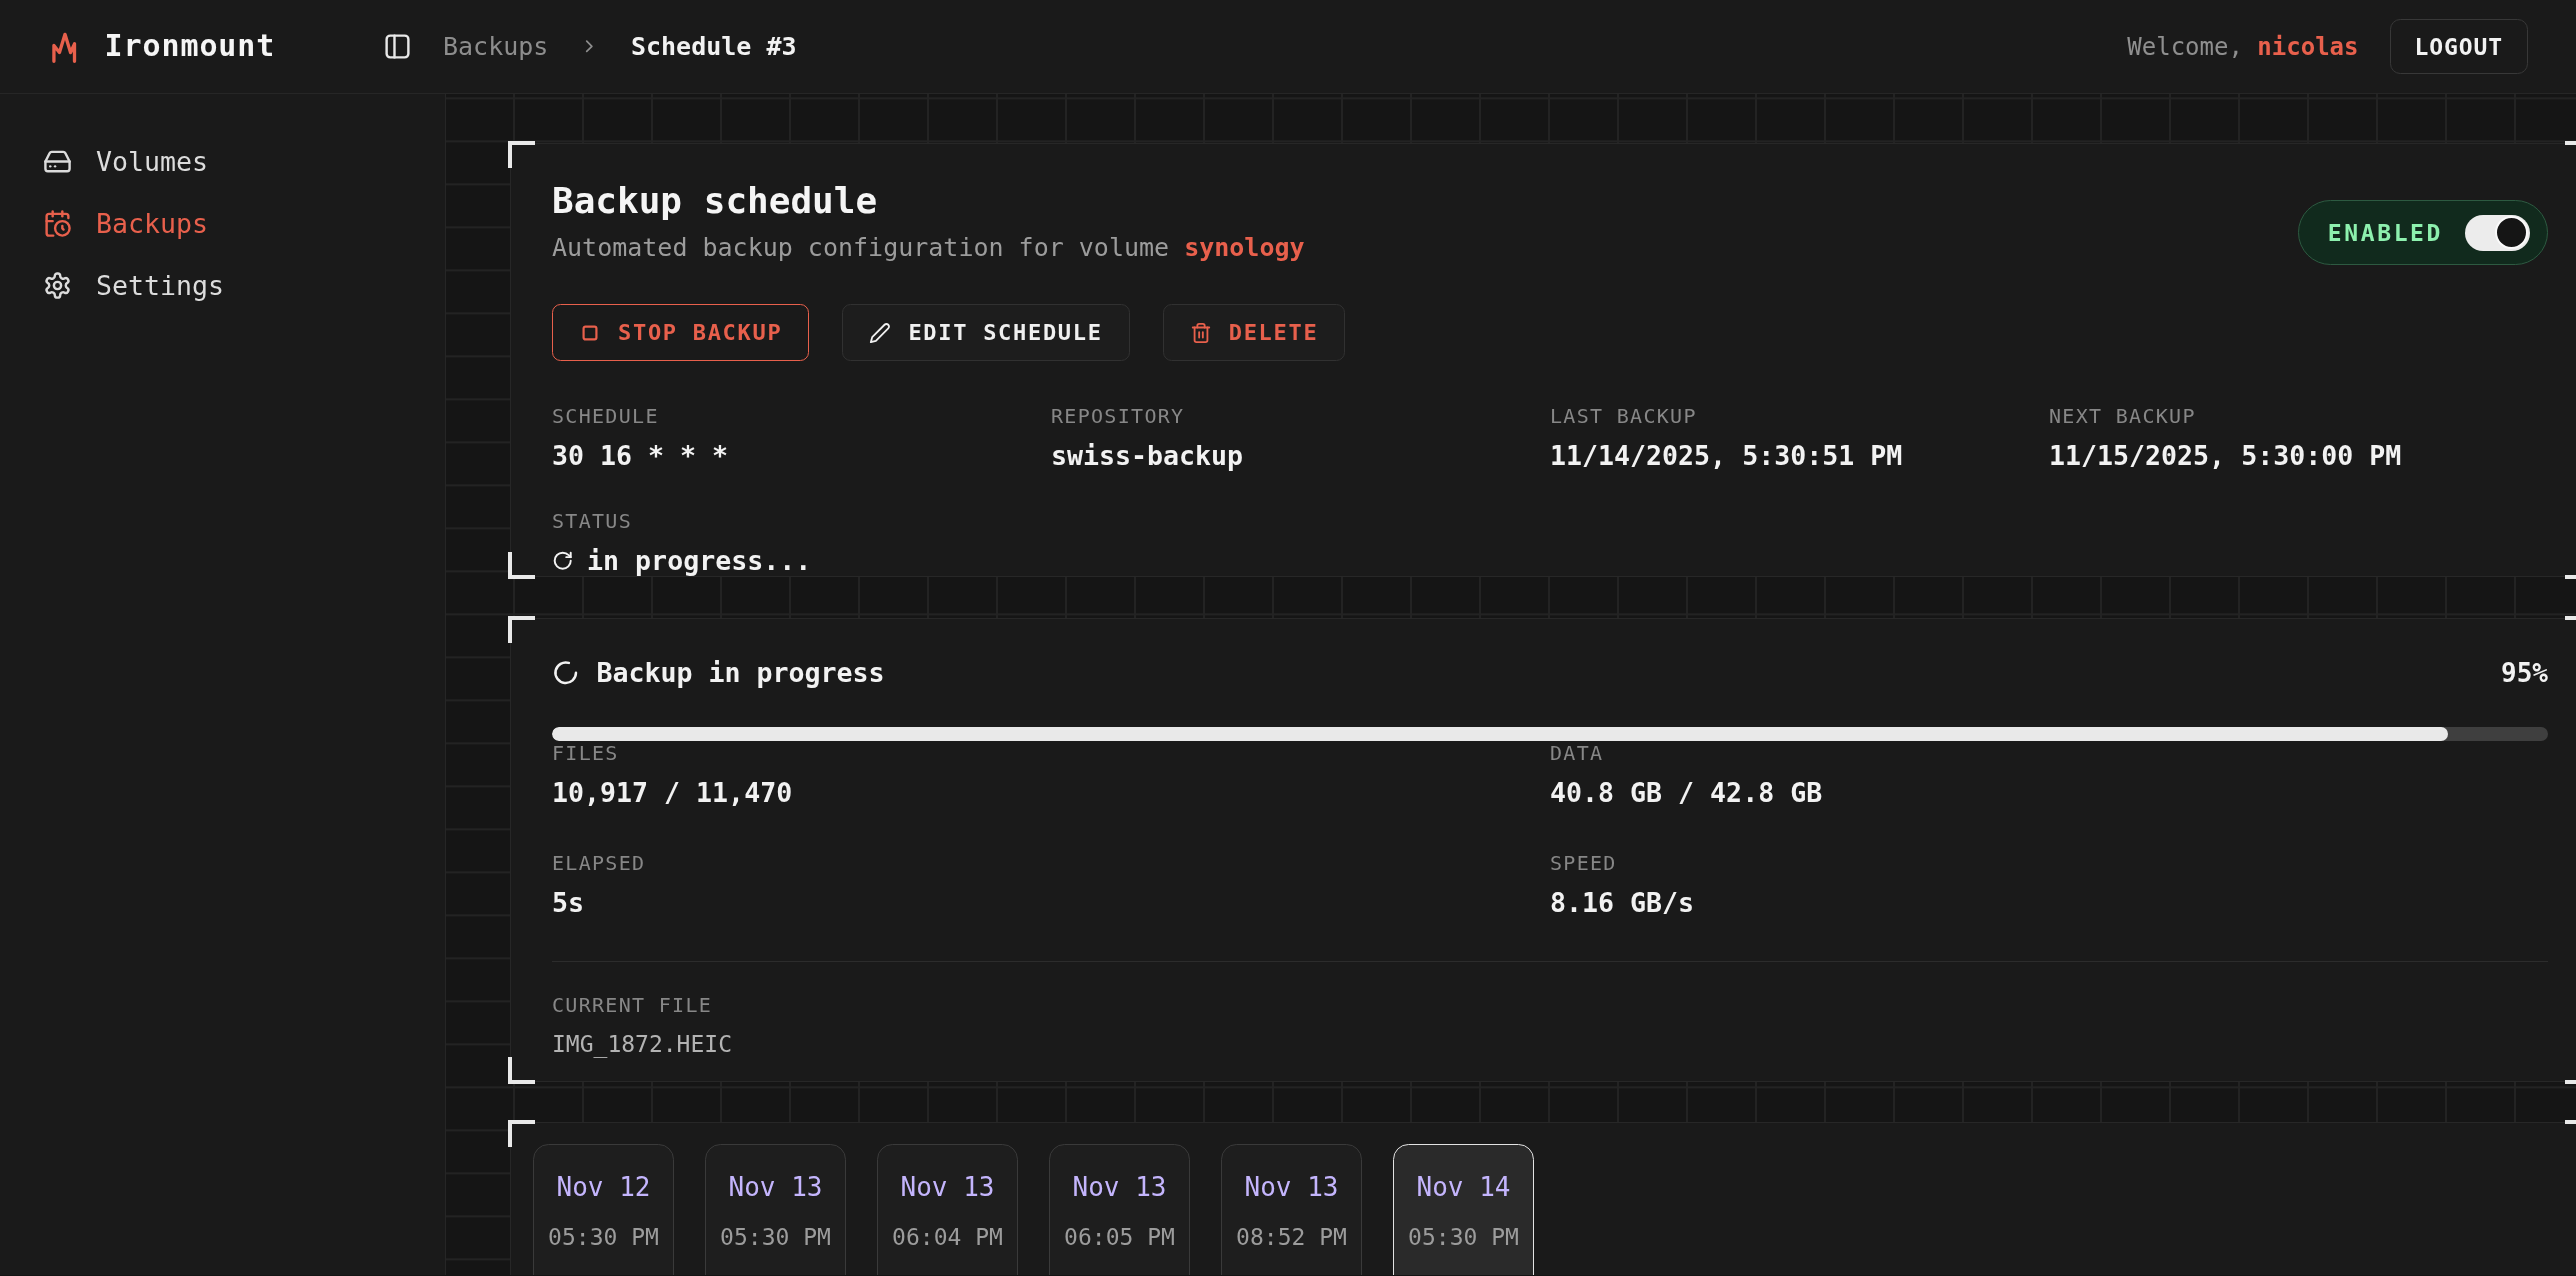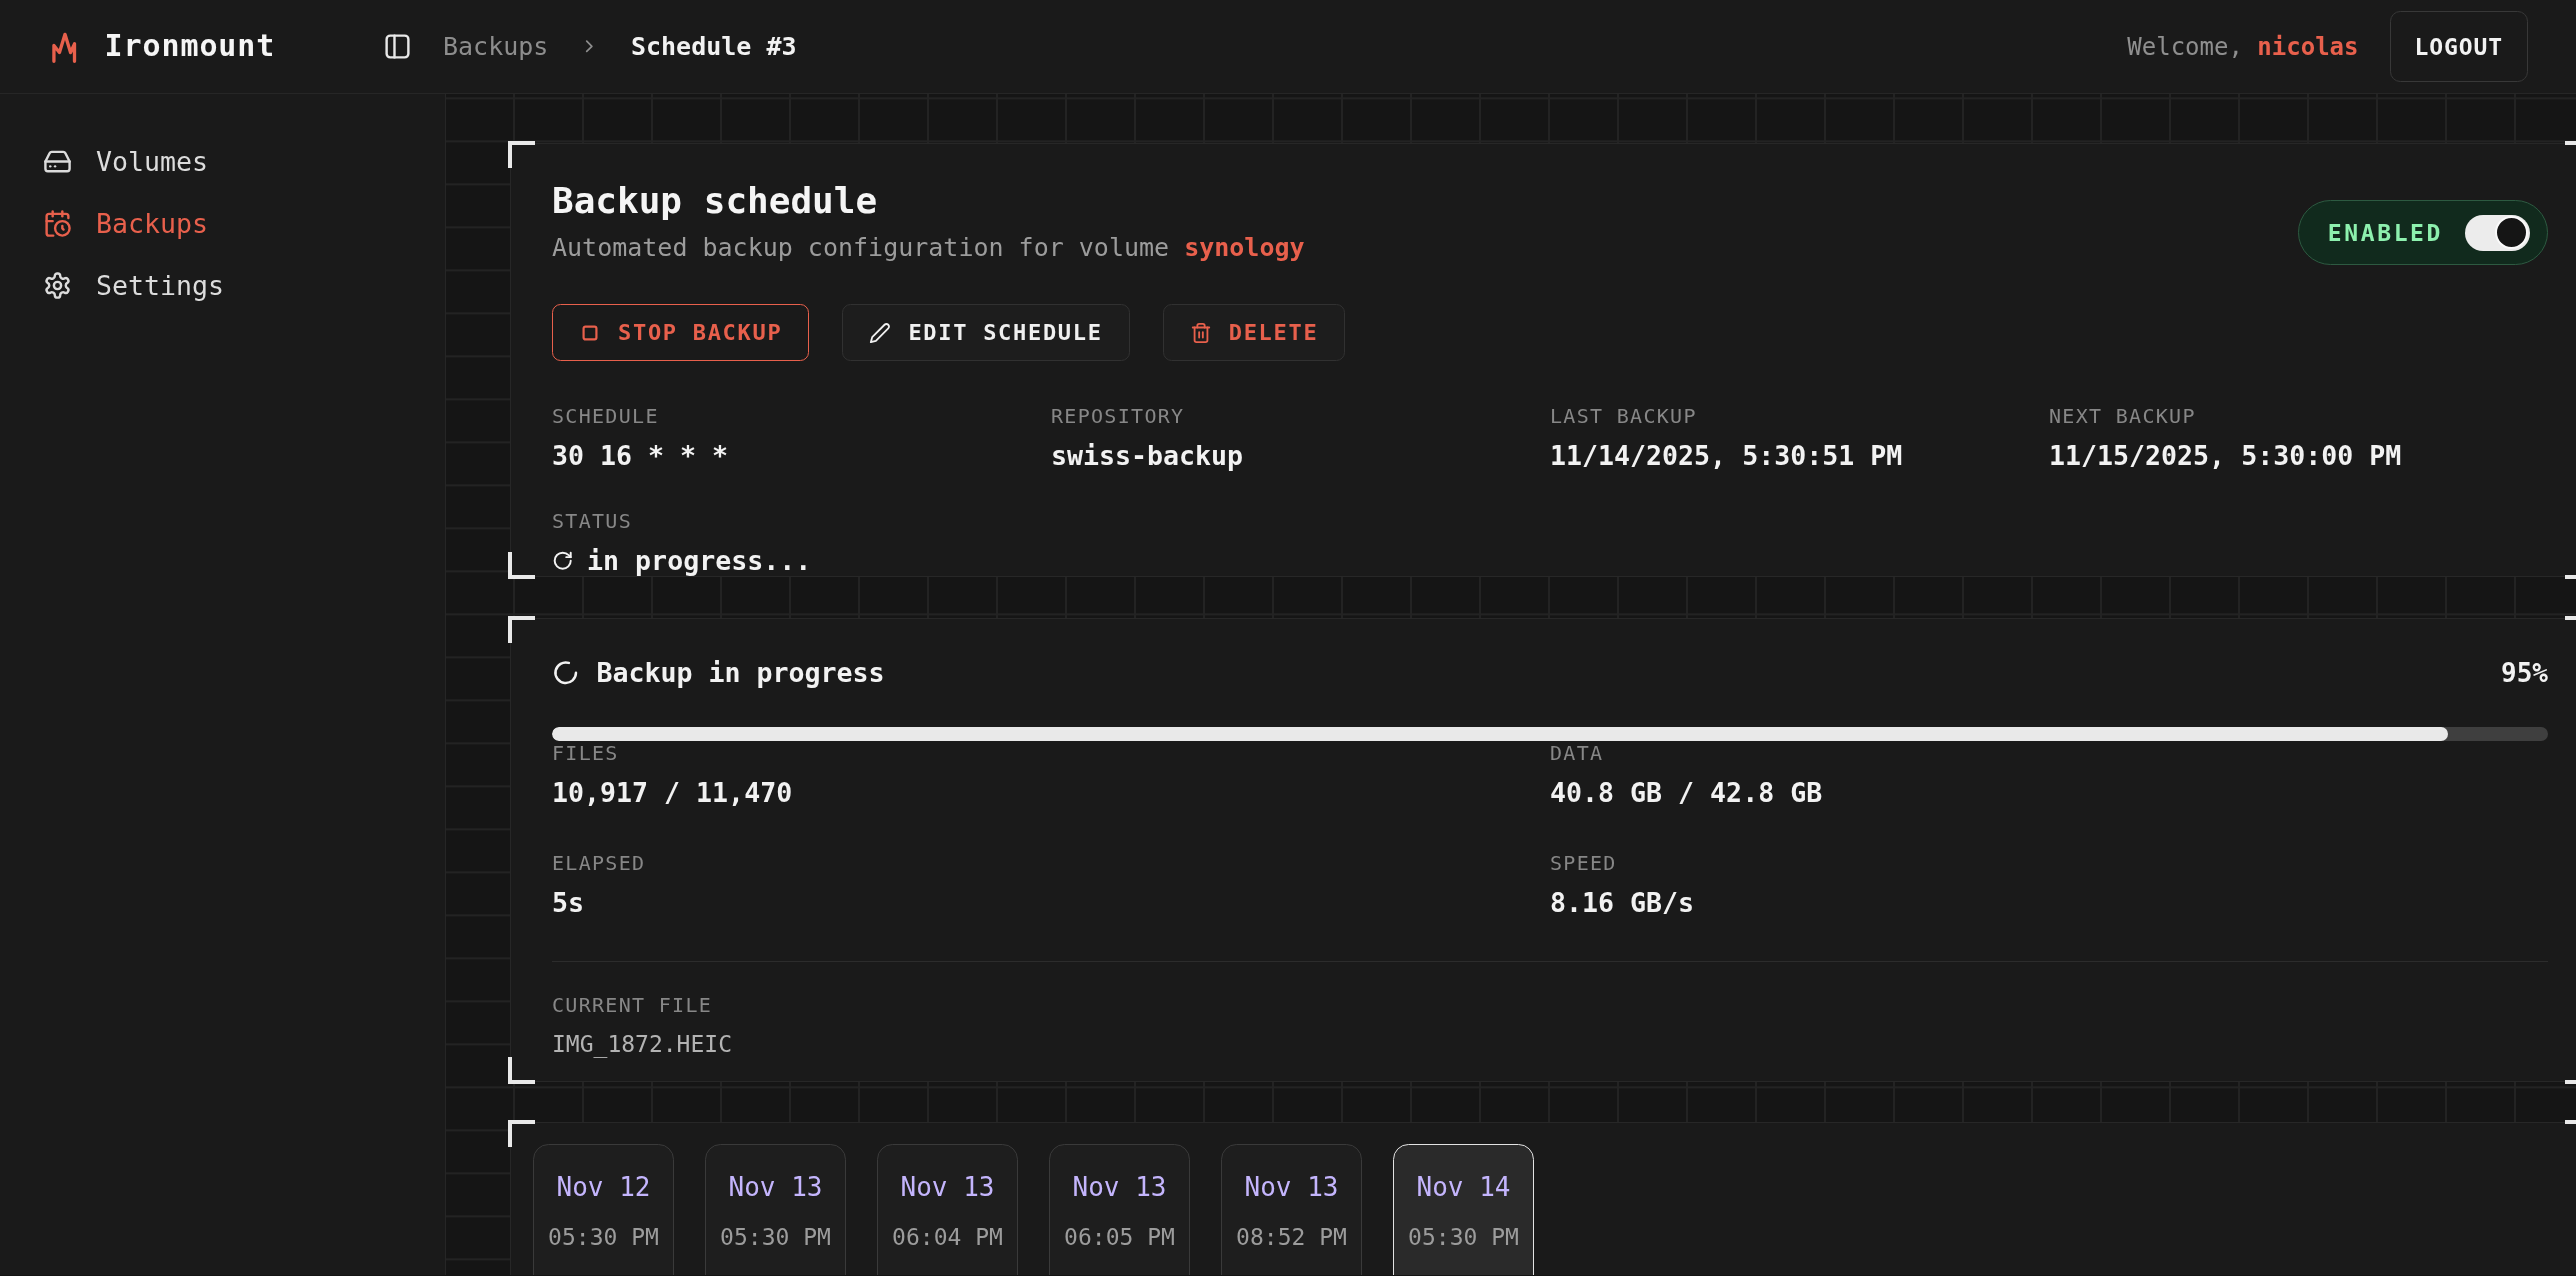--- a/index.html
+++ b/index.html
@@ -18,21 +18,21 @@
   }
   .brand { width:337px; display:flex; align-items:flex-start; gap:20.6px; }
   .brand-title { font-size:30px; font-weight:bold; color:#f5f5f5; letter-spacing:0.9px; }
   .breadcrumb { display:flex; align-items:center; gap:31px; }
   .crumb-muted { font-size:25px; color:#8d8d8d; }
   .crumb-current { font-size:25px; color:#f2f2f2; font-weight:bold; }
   .topbar-right { margin-left:auto; display:flex; align-items:center; }
   .welcome { font-size:24px; color:#8f8f8f; margin-right:31px; }
   .welcome .user { color:#e8604c; font-weight:bold; }
   .top-btn {
-    display:inline-flex; align-items:center; gap:15.4px; height:71px;
+    display:inline-flex; align-items:center; gap:15.4px; height:55px;
     border:1.7px solid #383838; border-radius:10.3px; background:#1a1a1a;
     color:#f2f2f2; font-size:23px; font-weight:bold; letter-spacing:0.9px;
     padding:0 24px; font-family:inherit; cursor:pointer;
   }
   .top-btn + .top-btn { margin-left:22px; }
 
   
   .shell { display:flex; height:1181px; }
   .sidebar {
     width:446px; background:#1a1a1a; border-right:1.7px solid #262626;

